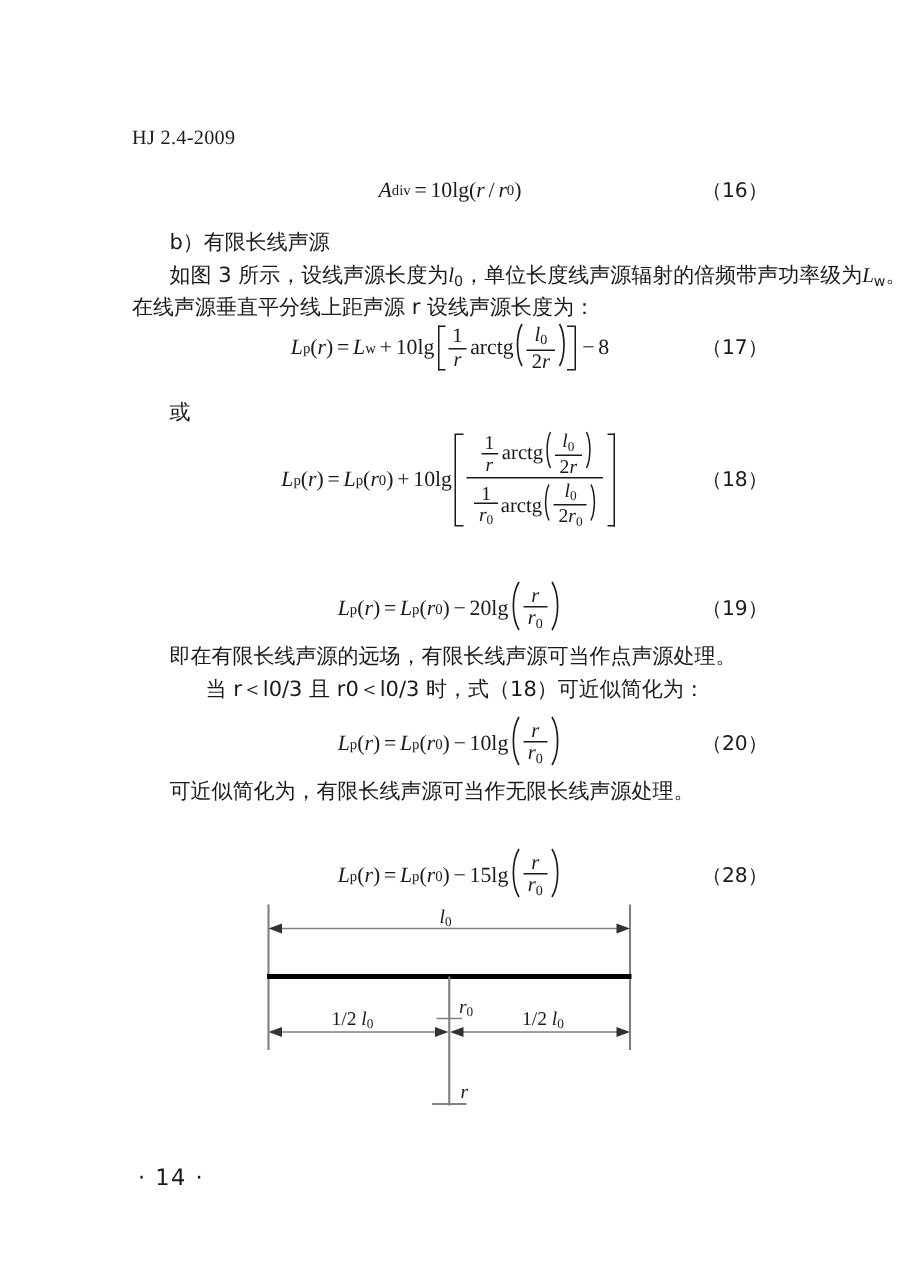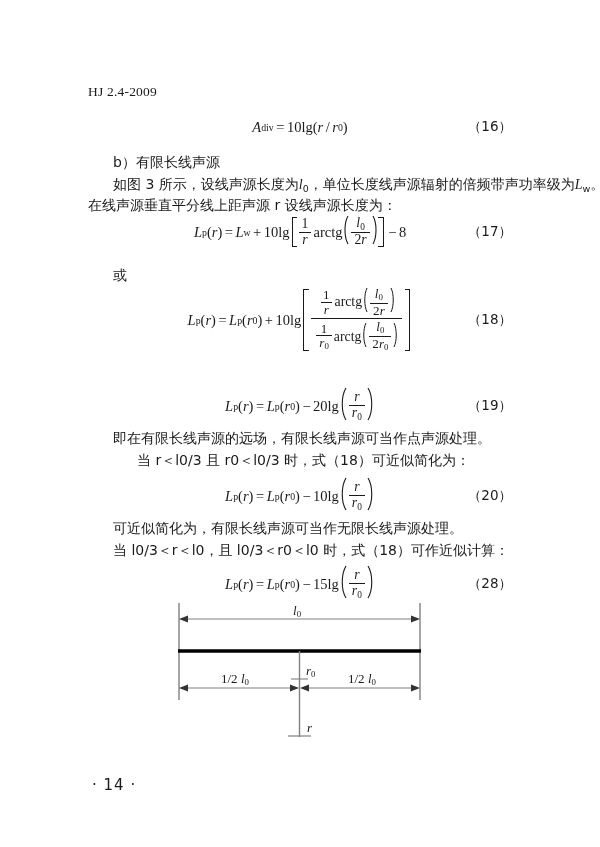--- a/index.html
+++ b/index.html
@@ -226,21 +226,20 @@
         <svg width="8" height="34" viewBox="0 0 8 34">
             <path d="M1 1 C6 9, 6 25, 1 33" fill="none" stroke="#1a1a1a" stroke-width="1.1"></path>
           </svg>
       </span>
     </span>
     <span class="eqnum">（20）</span>
   </div>
 
   <div class="para cn" style="left:113px;top:518px;">可近似简化为，有限长线声源可当作无限长线声源处理。</div>
 
-  <div class="para cn" style="left:113px;top:540px;">当 l0/3＜r＜l0，且 l0/3＜r0＜l0 时，式（18）可作近似计算：</div>
 
   <div class="eqrow" style="top:564px;height:40px;">
     <span class="eqbody">
       <i class="v">L</i><sub>p</sub>(<i class="v">r</i>)<span class="op">=</span><i class="v">L</i><sub>p</sub>(<i class="v">r</i><sub>0</sub>)<span class="op">−</span>15lg<span class="sp">
         <svg width="8" height="34" viewBox="0 0 8 34">
             <path d="M7 1 C2 9, 2 25, 7 33" fill="none" stroke="#1a1a1a" stroke-width="1.1"></path>
           </svg>
       </span><span class="frac">
           <span class="num"><i class="v">r</i></span>
           <span class="den"><i class="v">r</i><sub>0</sub></span>

